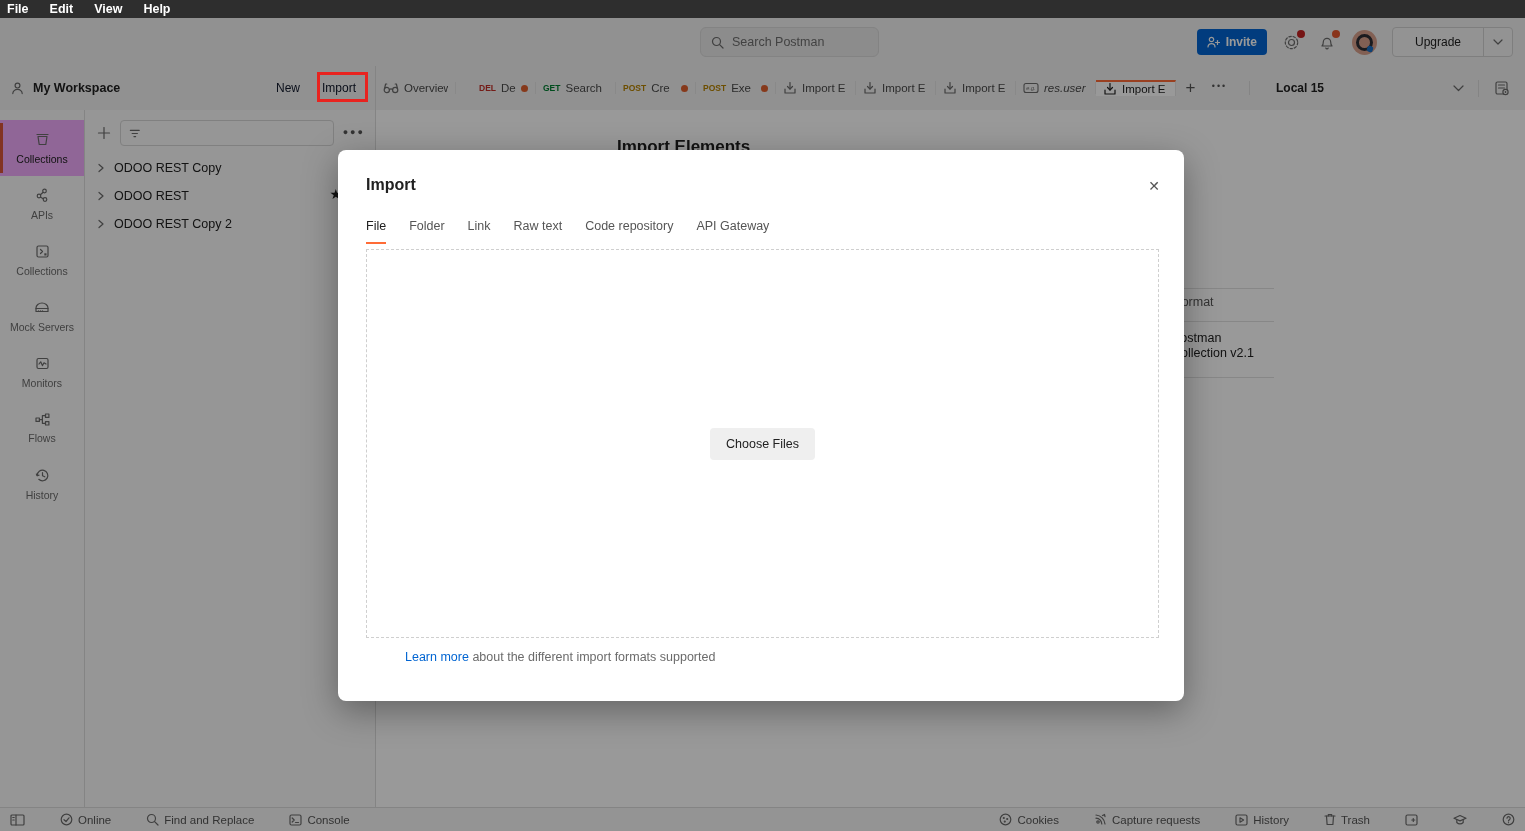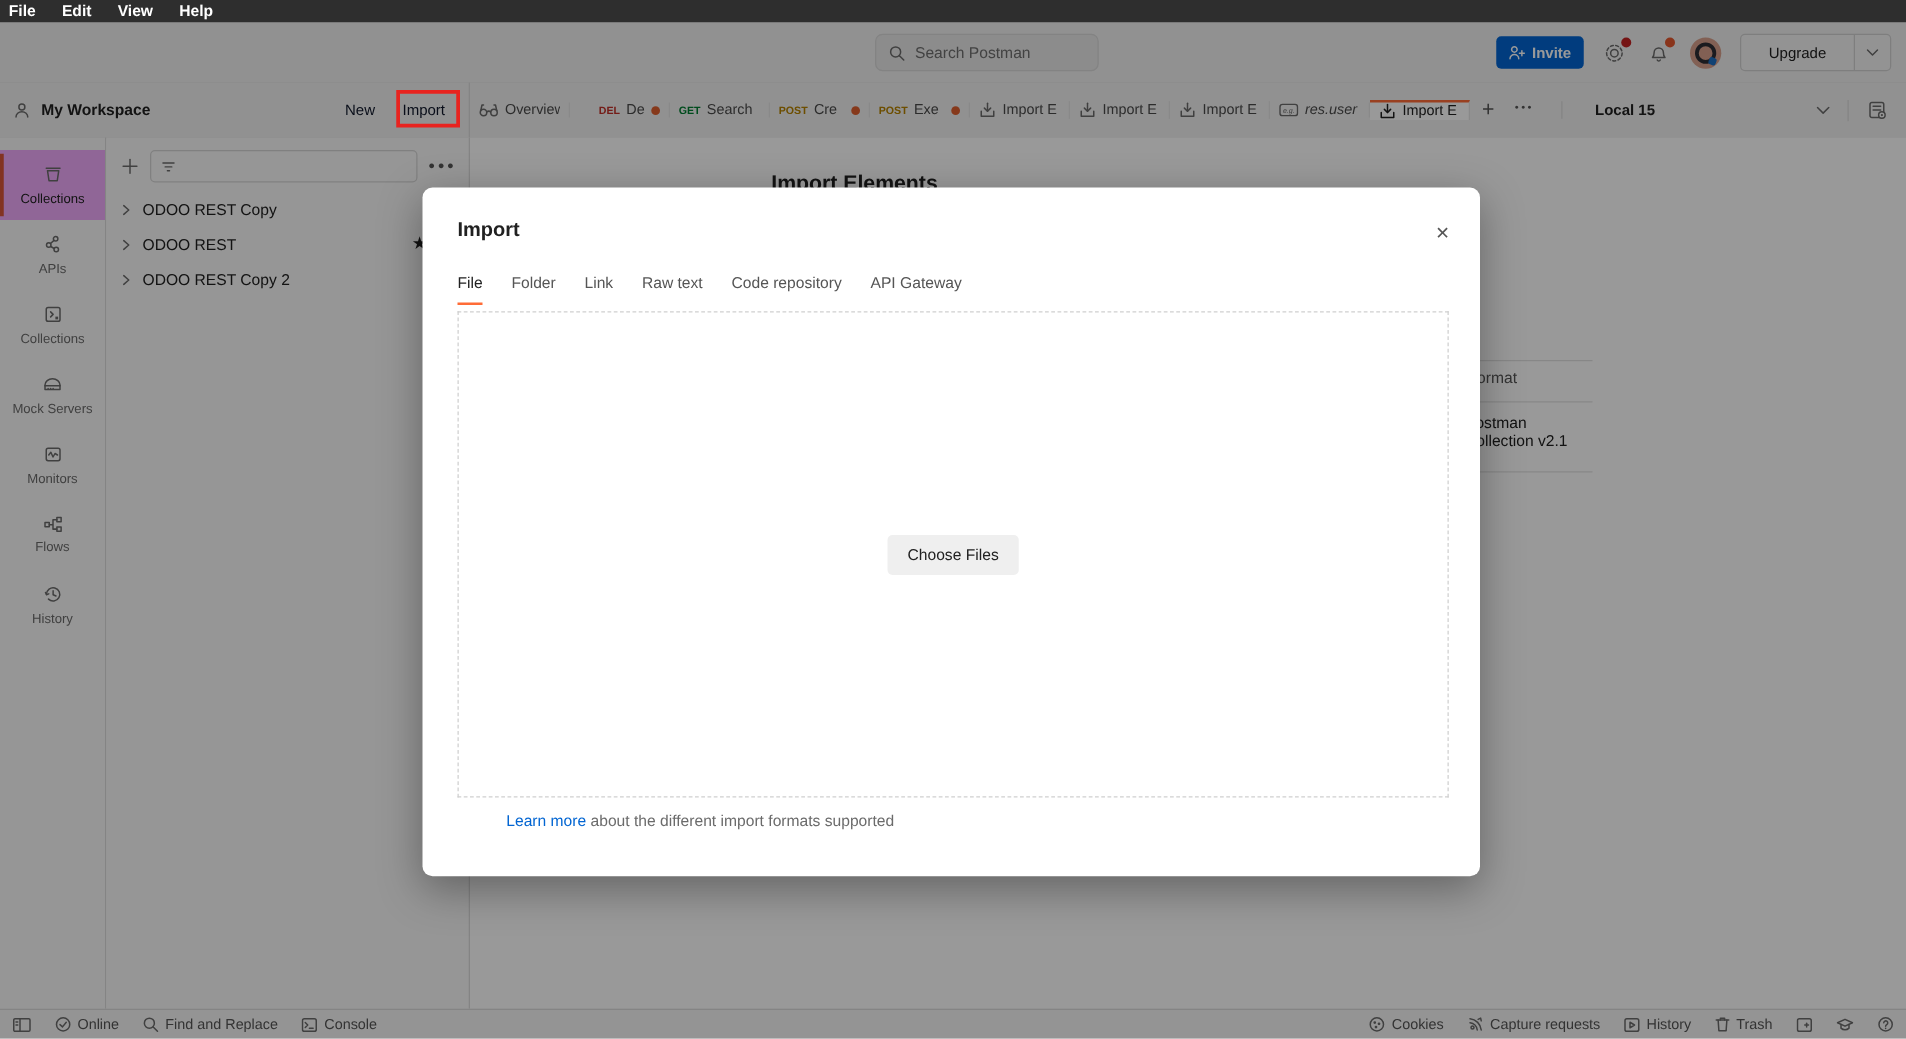--- a/index.html
+++ b/index.html
@@ -82,21 +82,21 @@
 
   
   .content{position:absolute;top:92px;left:376px;right:0;bottom:24px;background:#fff;}
   .page-title{position:absolute;left:241px;top:27px;font-size:17px;font-weight:700;color:#212121;}
   .bg-line{position:absolute;left:724px;width:174px;height:1px;background:#e2e2e2;}
   .fmt-header{position:absolute;left:798px;top:185px;font-size:12.5px;color:#555;}
   .fmt-value{position:absolute;left:796px;top:221px;width:100px;font-size:12.5px;color:#212121;line-height:15px;}
 
   
   .status-bar{position:absolute;left:0;right:0;bottom:0;height:24px;background:#f7f7f7;border-top:1px solid #dcdcdc;
-              display:flex;align-items:center;box-sizing:border-box;padding:0 10px;gap:19px;font-size:11.5px;color:#555;}
+              display:flex;align-items:center;box-sizing:border-box;padding:0 10px;gap:35px;font-size:11.5px;color:#555;}
   .s-item{display:flex;align-items:center;gap:5px;cursor:pointer;white-space:nowrap;}
   .sb-spacer{flex:1;}
 
   
   .dim{position:absolute;top:18px;left:0;right:0;bottom:0;background:rgba(0,0,0,0.40);z-index:50;}
 
   
   .red-annotation{position:absolute;left:317px;top:72px;width:51px;height:30px;border:3px solid #e8231f;
                   box-sizing:border-box;z-index:70;pointer-events:none;}
 

